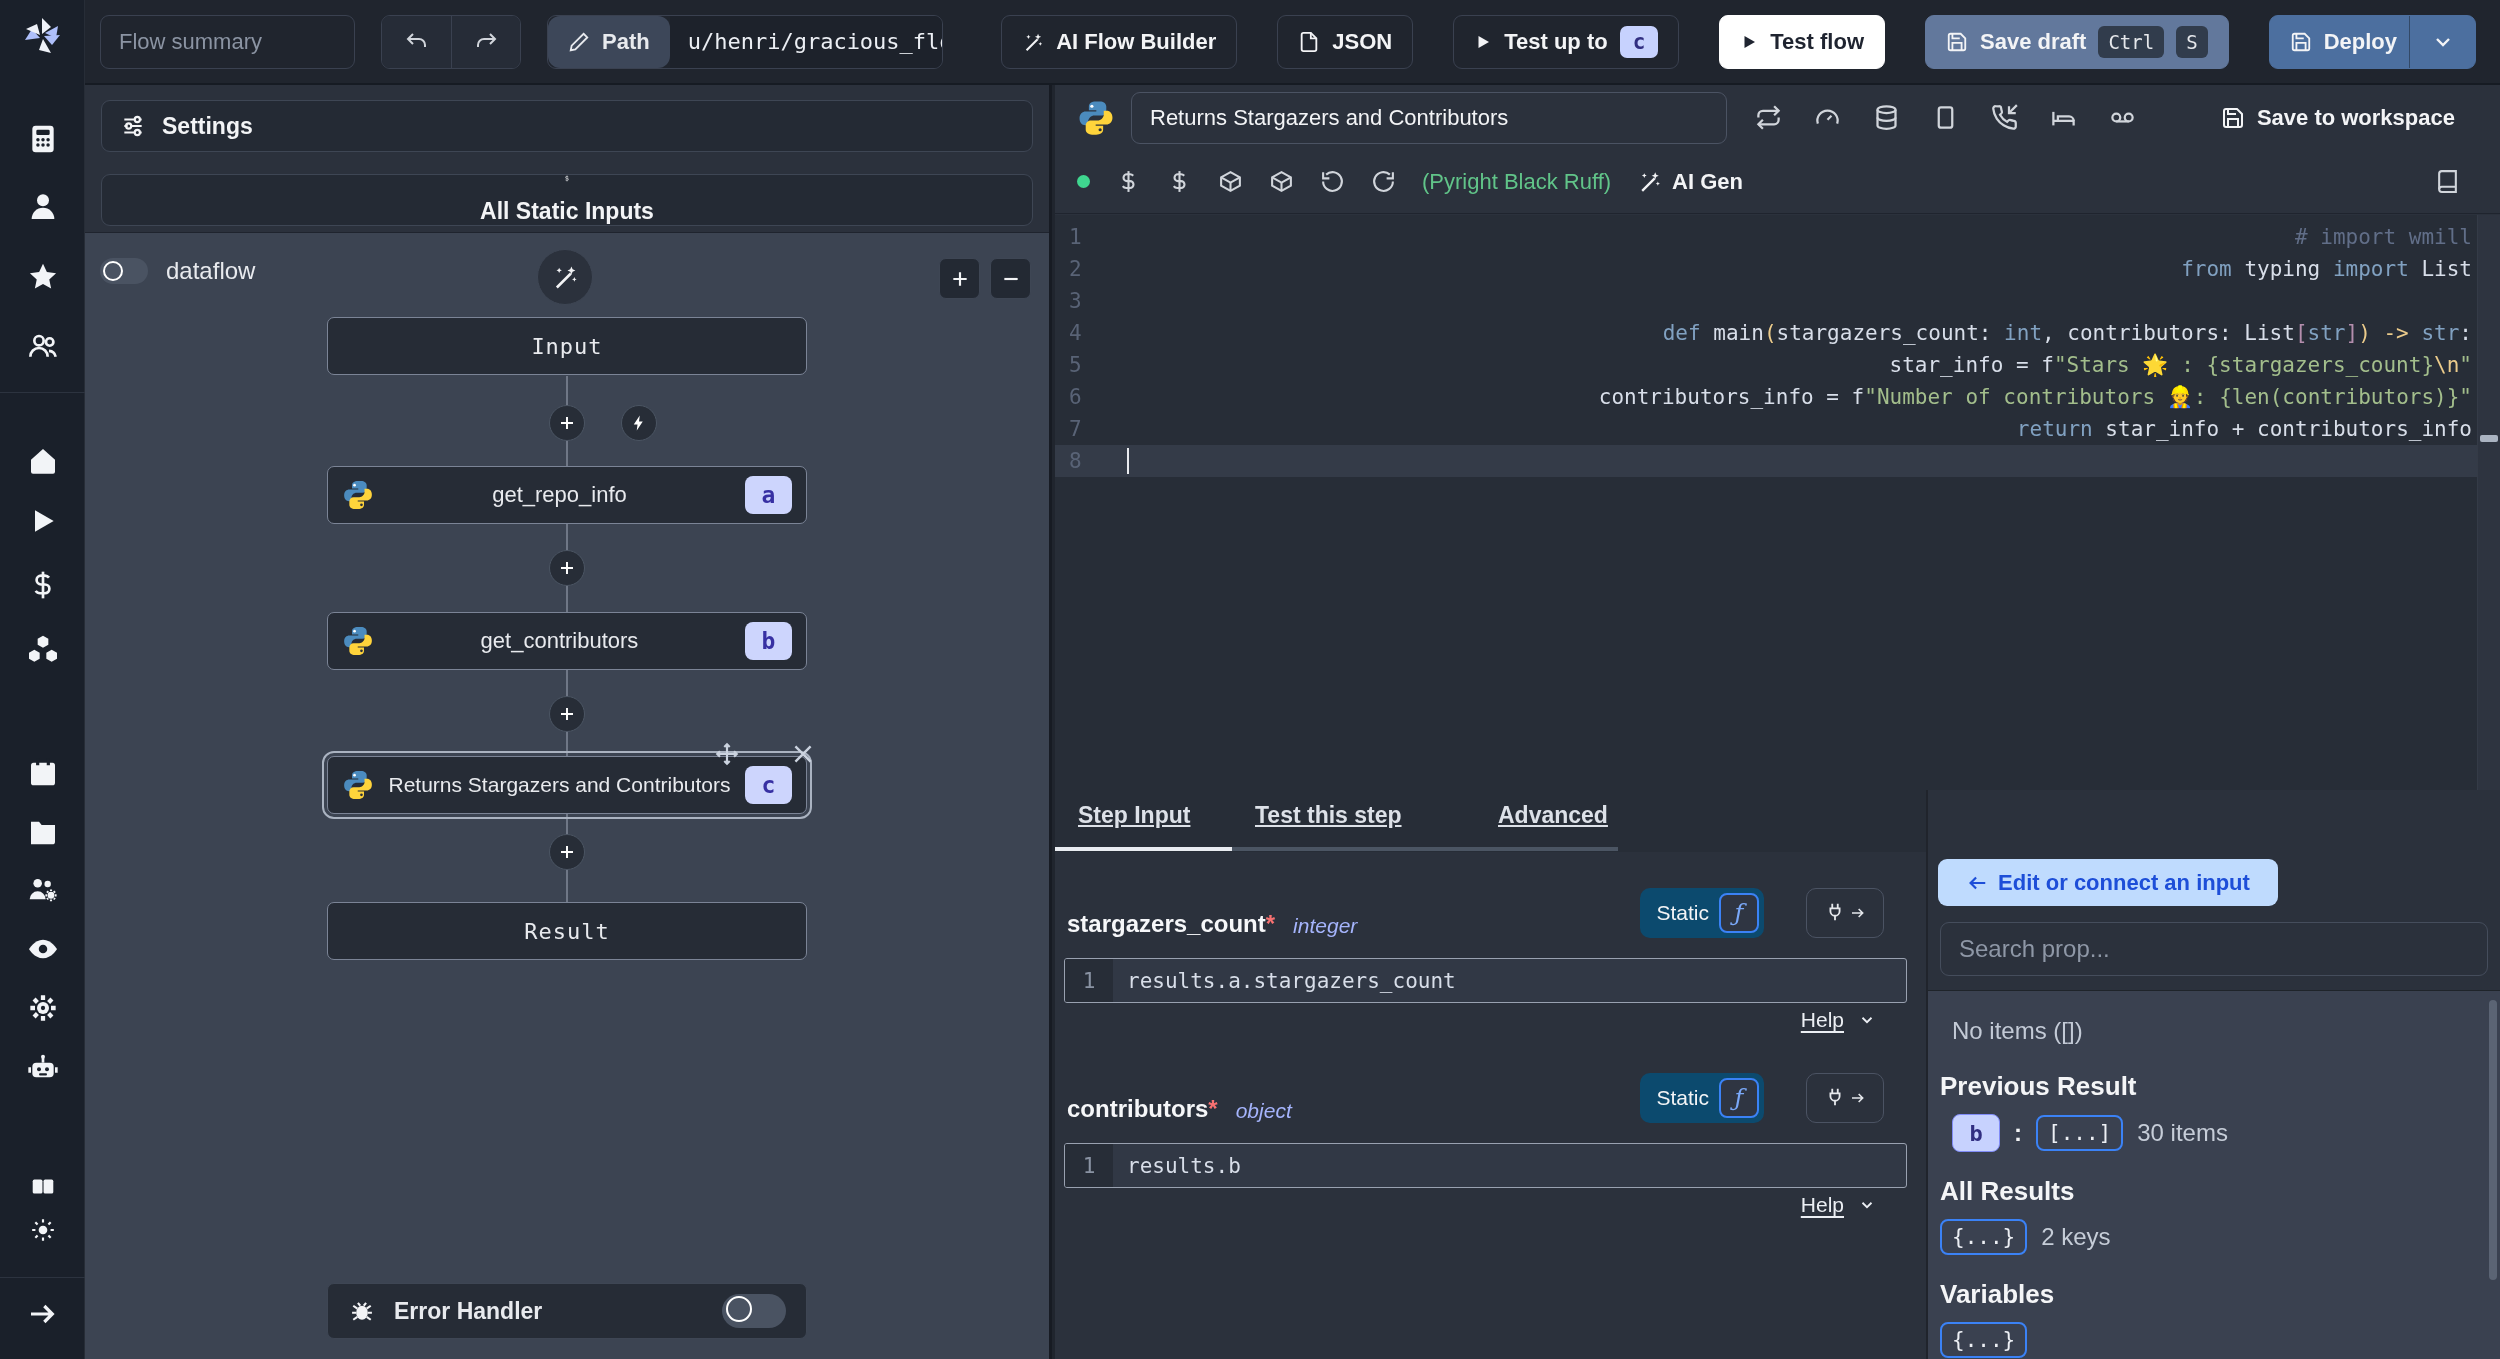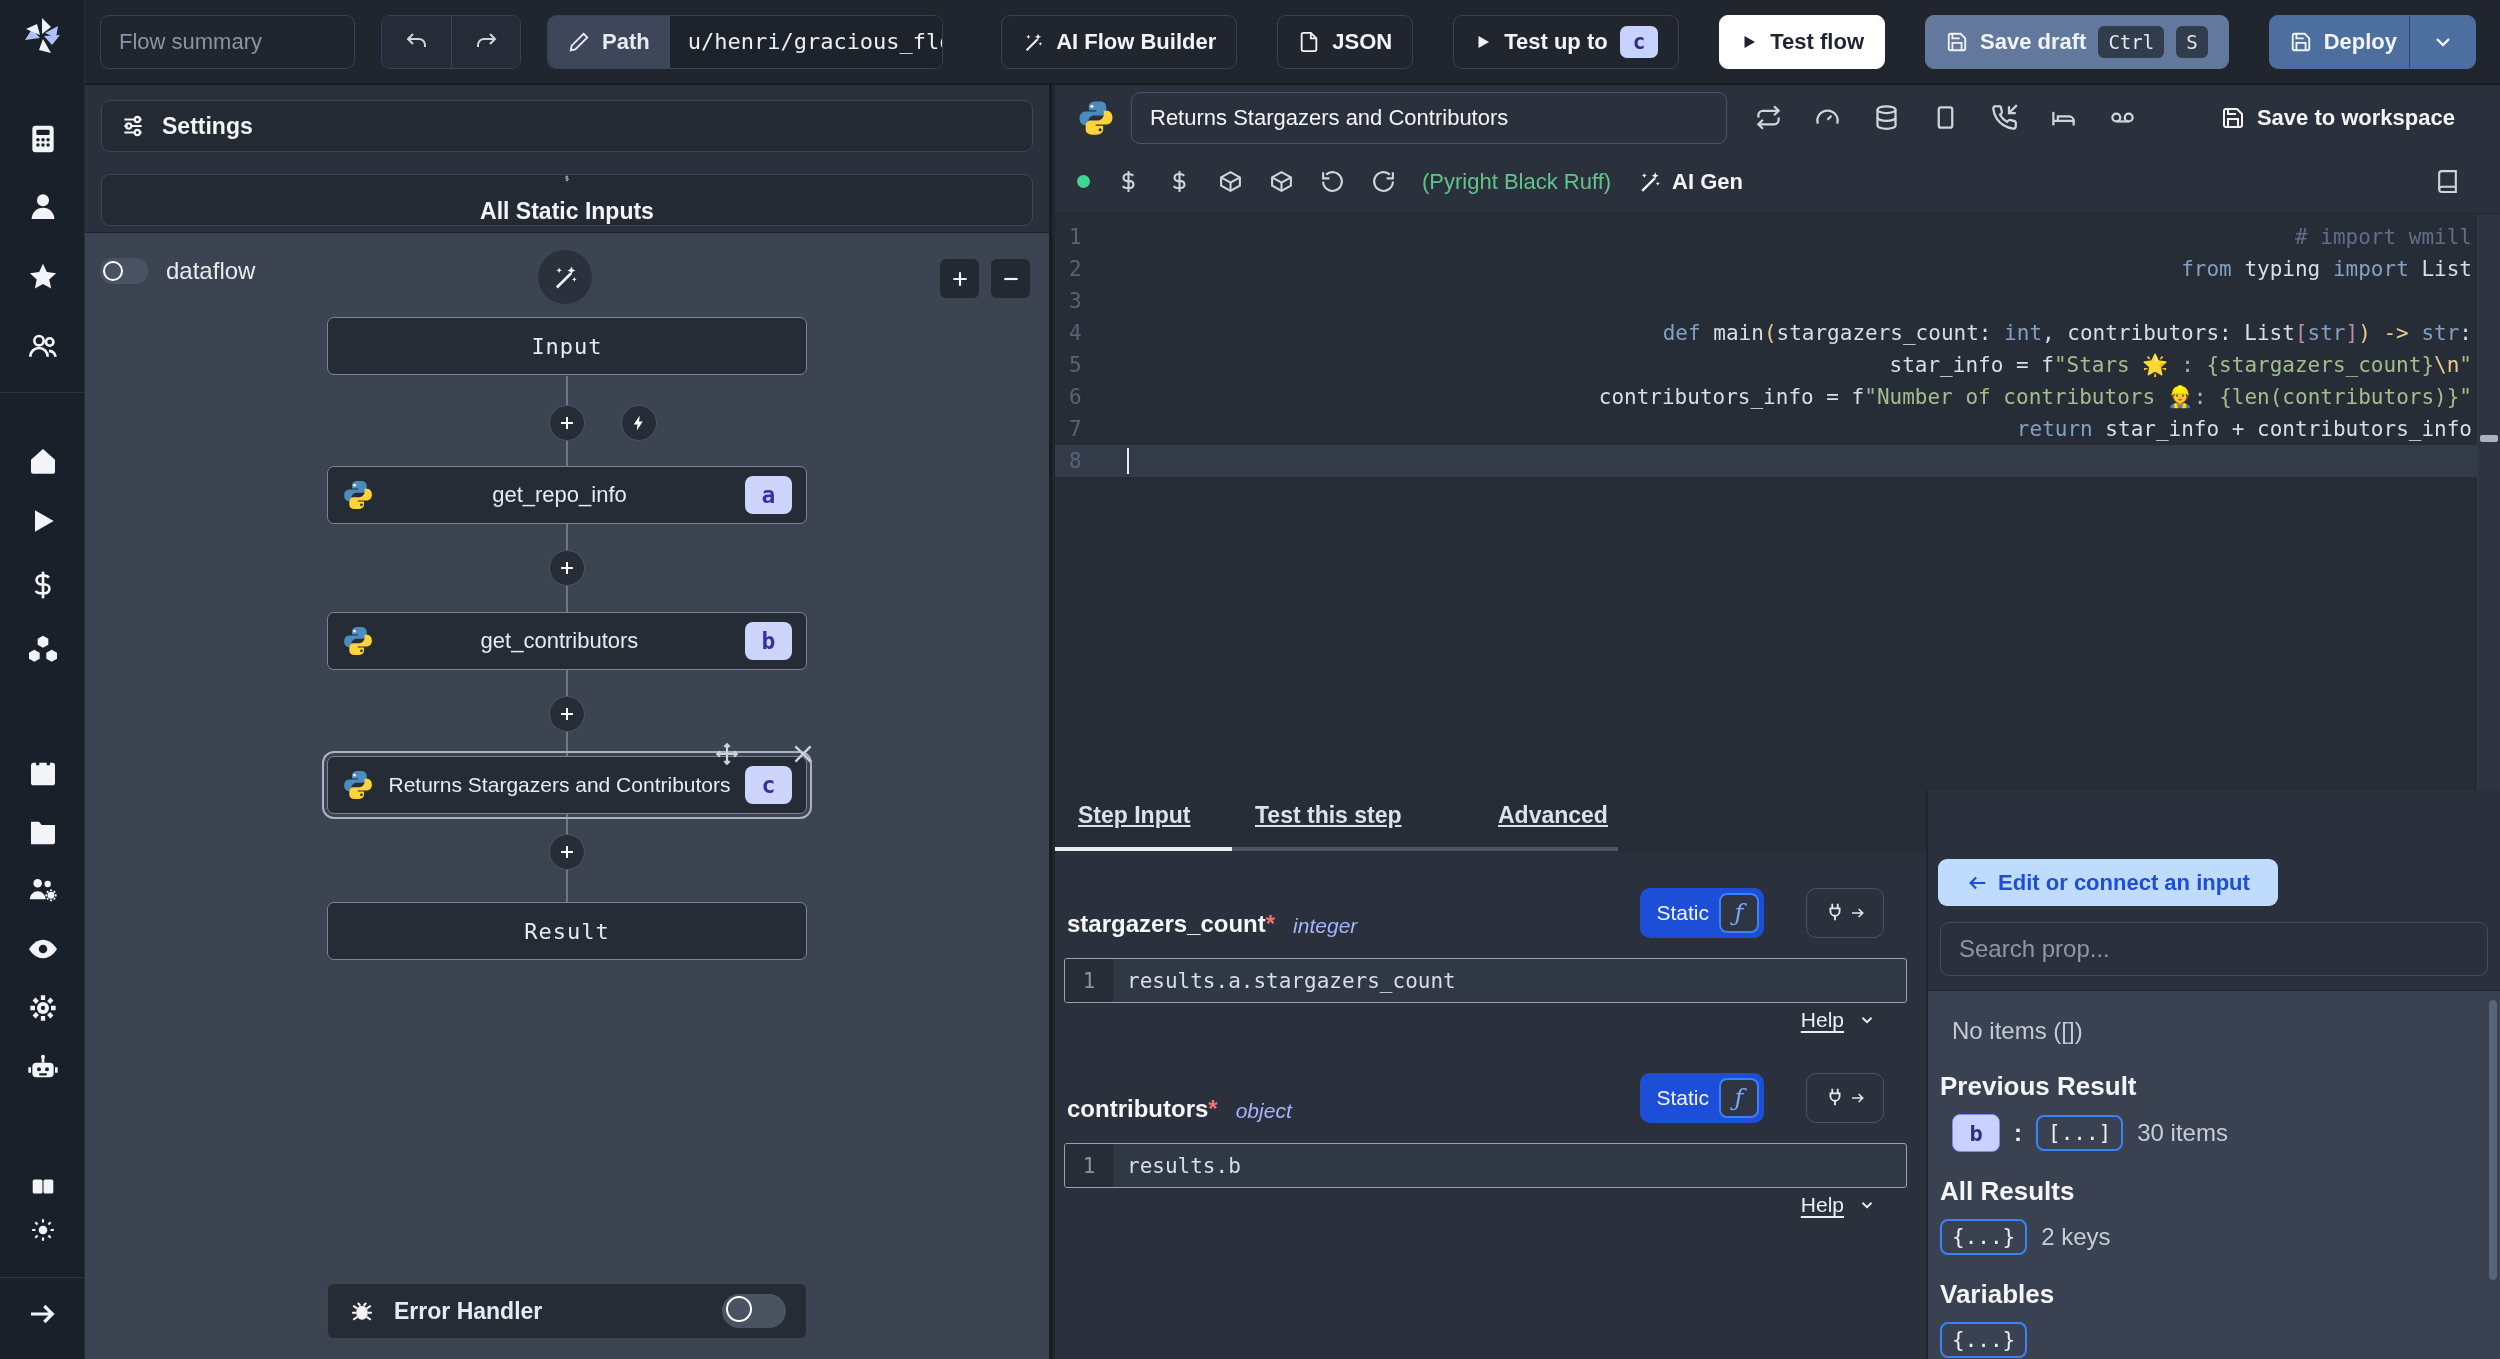--- a/index.html
+++ b/index.html
@@ -21,21 +21,21 @@
   
   #topbar { position:absolute; left:85px; top:0; width:2415px; height:85px; background:#20252e;
     border-bottom:2px solid #161b23; display:flex; align-items:center; padding:0 24px 0 15px; gap:26px; }
   .tb-input { width:255px; height:54px; background:transparent; border:1px solid #3a4150; border-radius:9px;
     color:#fde047; font-size:22px; padding:0 18px; outline:none; }
   .tb-input::placeholder { color:#8b94a3; }
   .undo-group { display:flex; height:54px; border:1px solid #3a4150; border-radius:9px; overflow:hidden; }
   .undo-group button { width:69px; background:#262c37; border:none; color:#d1d5db; font-size:27px; cursor:pointer; }
   .undo-group button + button { border-left:1px solid #3a4150; }
   .path-chip { display:flex; height:54px; border:1px solid #3a4150; border-radius:9px; overflow:hidden; }
-  .path-left { display:flex; align-items:center; gap:12px; background:#3d4759; padding:0 20px; font-size:22px; font-weight:700; }
+  .path-left { display:flex; align-items:center; gap:12px; background:#3d4759; padding:0 20px; font-size:22px; font-weight:700;border-radius:12px; }
   .path-left svg { width:22px; height:22px; }
   .path-right { display:flex; align-items:center; background:#1d222b; padding:0 18px; font-size:22px; color:#eceff4; width:272px; }
   .tb-right { margin-left:auto; display:flex; gap:40px; align-items:center; }
   .tb-btn { height:54px; display:flex; align-items:center; gap:12px; padding:0 20px; border-radius:9px;
     border:1px solid #3a4150; background:#20252e; color:#f3f4f6; font-size:22px; font-weight:700; cursor:pointer; white-space:nowrap; }
   .tb-btn svg { width:22px; height:22px; }
   .badge-c { background:#c7d2fe; color:#312e81; font-family:"DejaVu Sans Mono",monospace; font-weight:700;
     font-size:21px; border-radius:7px; padding:4px 13px; }
   .btn-white { background:#ffffff; color:#1f2430; border-color:#ffffff; }
   .btn-steel { background:#62789c; border-color:#62789c; }
@@ -124,21 +124,21 @@
   .tabs { position:absolute; left:0; top:0; width:100%; height:62px; background:#272d37; }
   .tabs .tab { position:absolute; top:12px; font-size:23px; font-weight:700; color:#dde1e8; cursor:pointer;text-decoration:underline; }
   .tab-underline { position:absolute; top:57px; height:4px; }
   .tab-underline.white { left:0; width:177px; background:#e9ecf1; }
   .tab-underline.gray { left:177px; width:386px; background:#4b5563; }
   .field-label-row { position:absolute; left:12px; right:20px; display:flex; align-items:flex-end; }
   .fname { font-size:24px; font-weight:800; color:#f6f7f9; }
   .freq { color:#f87171; font-size:24px; font-weight:800; }
   .ftype { margin-left:18px; font-size:21px; font-style:italic; color:#a5b4fc; }
   .static-ctl { position:absolute; right:142px; display:flex; align-items:center; gap:10px; height:50px;
-    background:#1d4ed8; border-radius:10px; padding:0 5px 0 16px; cursor:pointer; }
+    background:#0c4a6e; border-radius:10px; padding:0 5px 0 16px; cursor:pointer; }
   .static-ctl .slbl { font-size:21px; color:#f3f4f6; }
   .fx-box { width:40px; height:40px; background:#2f3542; border:2px solid #3b82f6; border-radius:8px;
     color:#7aa8f8; display:flex; align-items:center; justify-content:center; font-size:24px; font-style:italic;
     font-family:"DejaVu Serif",serif; }
   .plug-btn { position:absolute; right:22px; width:78px; height:50px; background:transparent; border:1px solid #4b5363;
     border-radius:10px; color:#e5e7eb; display:flex; align-items:center; justify-content:center; gap:4px; cursor:pointer; }
   .plug-btn svg { width:22px; height:22px; }
   .expr-field { position:absolute; left:9px; width:843px; height:45px; background:#313845; border:1px solid #99a1b0;
     border-radius:3px; display:flex; align-items:stretch; overflow:hidden; }
   .expr-gutter { width:48px; background:#272d37; color:#8a93a3; font-family:"DejaVu Sans Mono",monospace;

